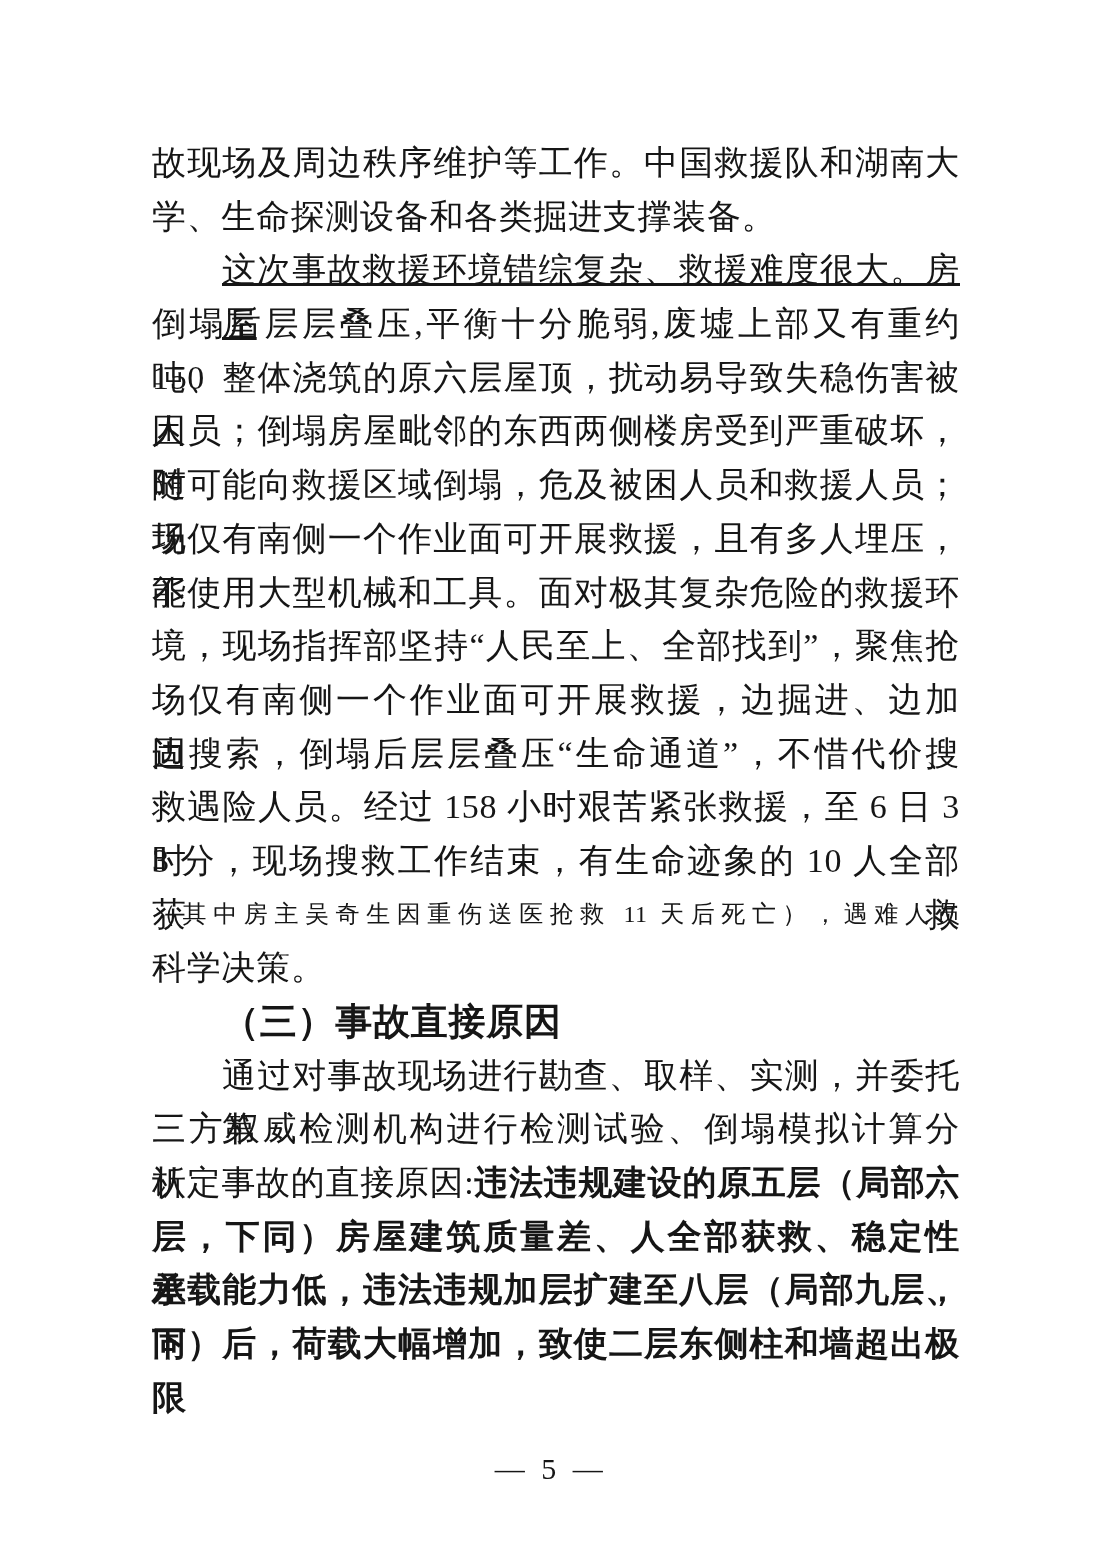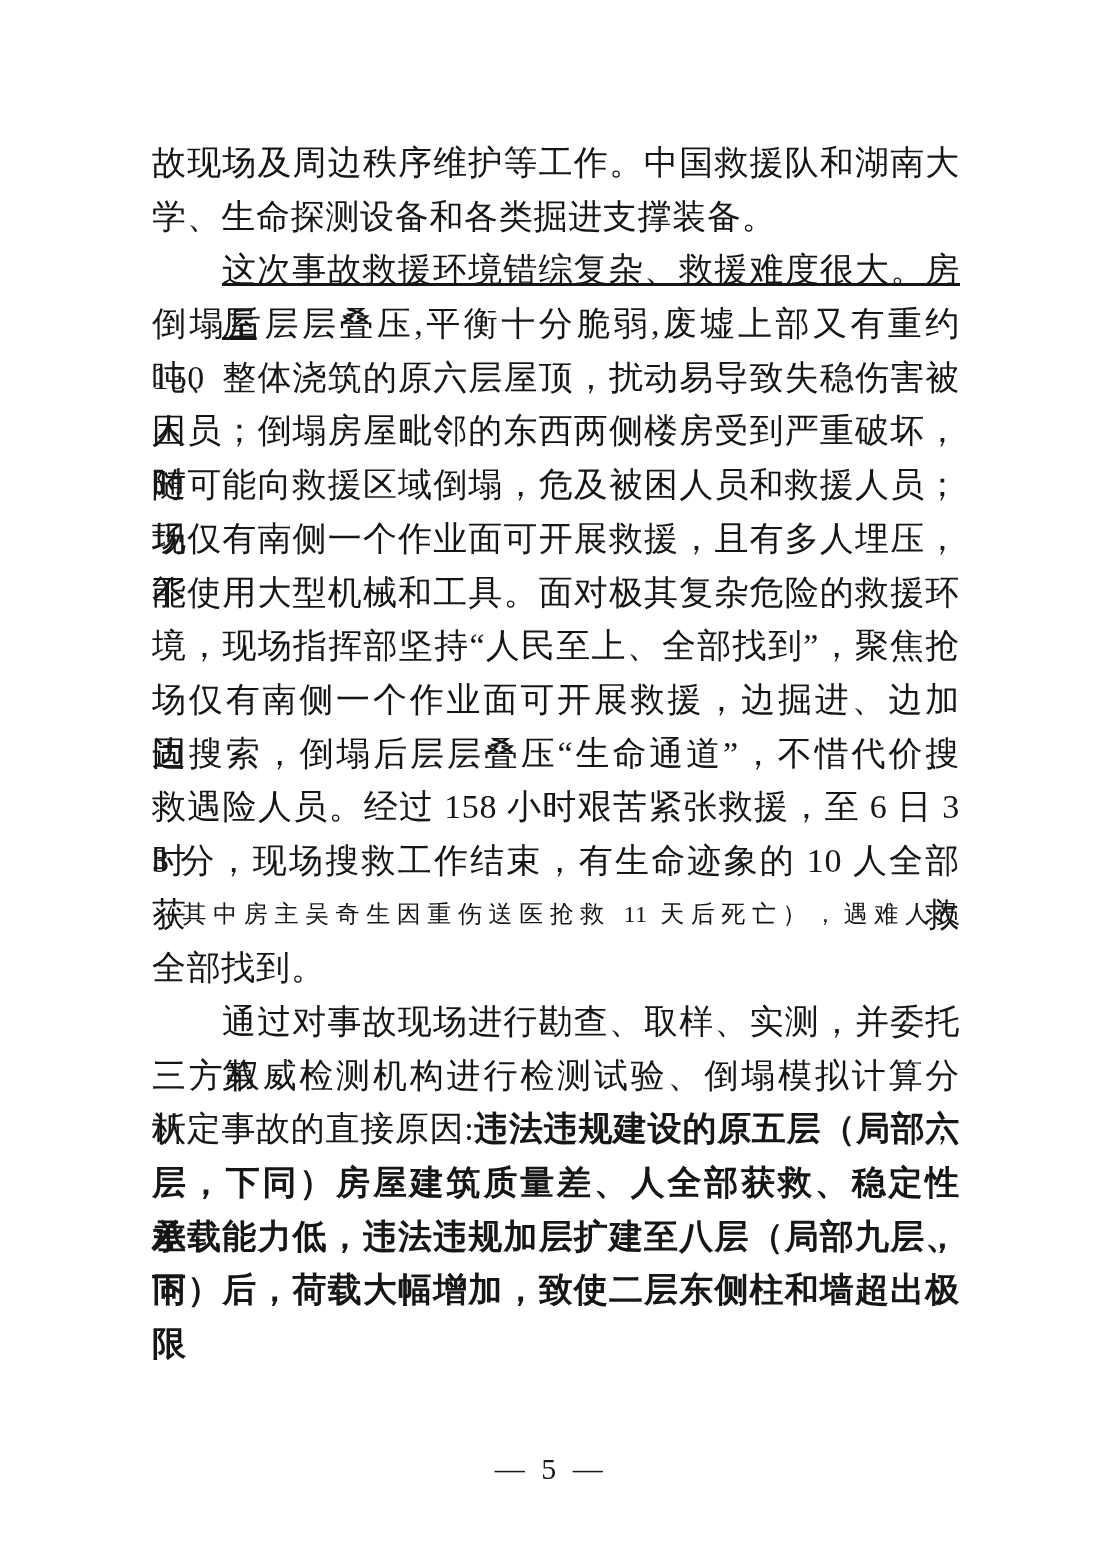--- a/index.html
+++ b/index.html
@@ -74,21 +74,22 @@
       <div class="line justify"><span class="seg">人员；倒塌房屋毗邻的东西两侧楼房受到严重破坏，随</span></div>
       <div class="line justify"><span class="seg">时可能向救援区域倒塌，危及被困人员和救援人员；现</span></div>
       <div class="line justify"><span class="seg">场仅有南侧一个作业面可开展救援，且有多人埋压，不</span></div>
       <div class="line justify"><span class="seg">能使用大型机械和工具。面对极其复杂危险的救援环</span></div>
       <div class="line justify"><span class="seg">境，现场指挥部坚持“人民至上、全部找到”，聚焦抢</span></div>
       <div class="line justify"><span class="seg">场仅有南侧一个作业面可开展救援，边掘进、边加固、</span></div>
       <div class="line justify"><span class="seg">边搜索，倒塌后层层叠压“生命通道”，不惜代价搜</span></div>
       <div class="line justify"><span class="seg">救遇险人员。经过 158 小时艰苦紧张救援，至 6 日 3 时</span></div>
       <div class="line justify"><span class="seg">3 分，现场搜救工作结束，有生命迹象的 10 人全部获救</span></div>
       <div class="line justify small"><span class="seg">（其中房主吴奇生因重伤送医抢救 11 天后死亡），遇难人员</span></div>
-      <div class="line"><span class="seg">全部找到。</span></div>
+      <div class="line"><span class="seg">科学决策。</span></div>
+      <div class="line heading" style="padding-left: 70px;"><span class="seg bold">（三）事故直接原因</span></div>
       <div class="line justify" style="padding-left: 70px;"><span class="seg">通过对事故现场进行勘查、取样、实测，并委托第</span></div>
       <div class="line justify"><span class="seg">三方权威检测机构进行检测试验、倒塌模拟计算分析，</span></div>
       <div class="line justify"><span class="seg">认定事故的直接原因:</span><span class="seg bold">违法违规建设的原五层（局部六</span></div>
       <div class="line justify"><span class="seg bold">层，下同）房屋建筑质量差、人全部获救、稳定性差、</span></div>
       <div class="line justify"><span class="seg bold">承载能力低，违法违规加层扩建至八层（局部九层，下</span></div>
       <div class="line justify"><span class="seg bold">同）后，荷载大幅增加，致使二层东侧柱和墙超出极限</span></div>
     </div>
   <div class="footer">— 5 —</div>
 </div>
 

